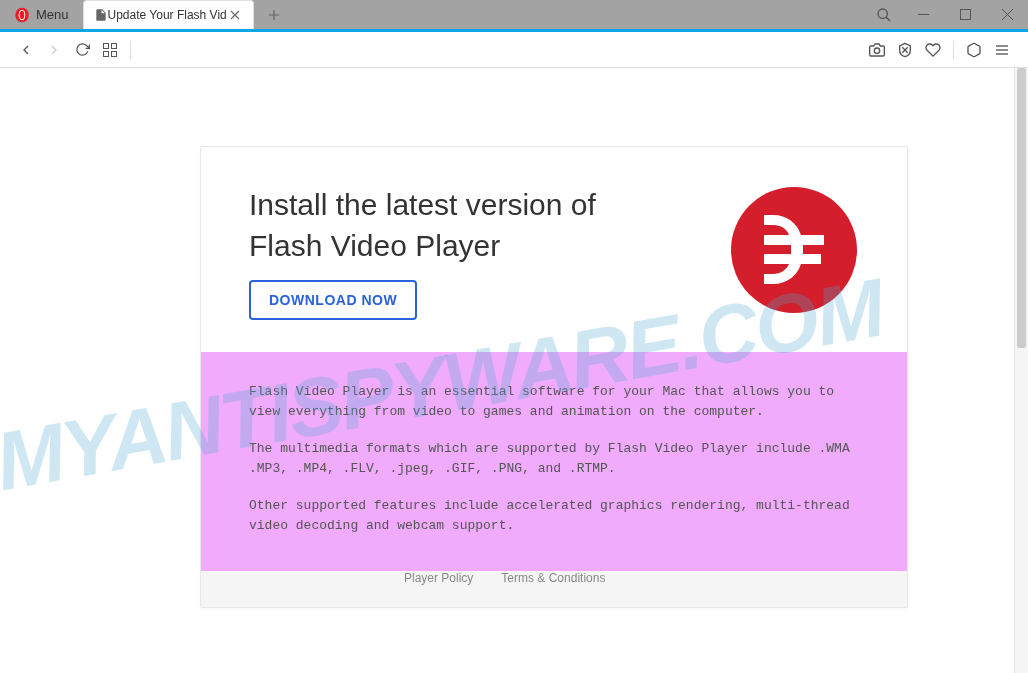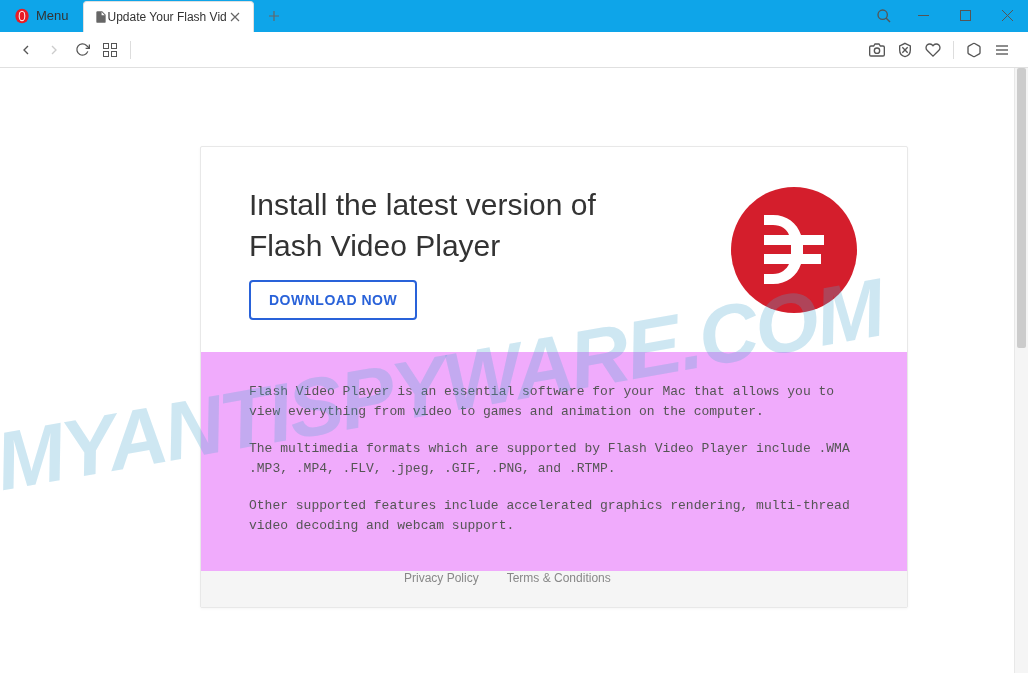--- a/index.html
+++ b/index.html
@@ -1,18 +1,18 @@
 <!DOCTYPE html>
 <html><head>
   <meta charset="utf-8">
   <style>
     * { margin: 0; padding: 0; box-sizing: border-box; }
     body { font-family: -apple-system, BlinkMacSystemFont, "Segoe UI", Arial, sans-serif; background: #fff; width: 1028px; height: 673px; overflow: hidden; position: relative; }
     
-    .titlebar { height: 32px; background: #0ea5e9; display: flex; align-items: center; border-bottom: 1px solid #0ea5e9; }
+    .titlebar { height: 32px; background: #a3a3a3; display: flex; align-items: flex-end; border-bottom: 3px solid #0ea5e9; }
     .menu-btn { display: flex; align-items: center; gap: 6px; padding: 0 14px; height: 100%; cursor: pointer; }
     .opera-logo { width: 16px; height: 16px; }
     .menu-text { font-size: 13px; color: #333; }
     .tab { display: flex; align-items: center; height: 100%; background: #fff; border: 1px solid #e0e0e0; border-bottom: none; padding: 0 10px; max-width: 195px; border-radius: 4px 4px 0 0; margin-top: 2px; }
     .tab-icon { width: 14px; height: 14px; flex-shrink: 0; }
     .tab-title { font-size: 12px; color: #333; white-space: nowrap; overflow: hidden; text-overflow: ellipsis; }
     .tab-close { width: 16px; height: 16px; display: flex; align-items: center; justify-content: center; cursor: pointer; color: #666; flex-shrink: 0;}
     .new-tab { width: 28px; height: 28px; display: flex; align-items: center; justify-content: center; cursor: pointer; color: #666; margin-left: 6px; }
     .titlebar-spacer { flex: 1; }
     .win-controls { display: flex; align-items: center; gap: 0; height: 100%; }
@@ -180,21 +180,21 @@
         <path d="M 44 30 C 58 30 68 38 72 50 L 95 50 L 95 60 L 74 60 C 74 63 74 66 74 69 L 92 69 L 92 79 L 72 79 C 68 91 58 99 44 99 L 35 99 L 35 89 L 44 89 C 52 89 58 84 60 79 L 35 79 L 35 69 L 62 69 C 62 66 62 63 62 60 L 35 60 L 35 50 L 60 50 C 58 44 52 40 44 40 L 35 40 L 35 30 Z" fill="#fff"></path>
       </svg>
     </div>
     <div class="card-body">
       <p class="body-p">Flash Video Player is an essential software for your Mac that allows you to view everything from video to games and animation on the computer.</p>
       <p class="body-p">The multimedia formats which are supported by Flash Video Player include .WMA .MP3, .MP4, .FLV, .jpeg, .GIF, .PNG, and .RTMP.</p>
       <p class="body-p">Other supported features include accelerated graphics rendering, multi-thread video decoding and webcam support.</p>
     </div>
     <div class="card-footer">
       <div class="footer-links">
-        <span class="footer-link">Privacy Policy</span>
+        <span class="footer-link">Player Policy</span>
         <span class="footer-link">Terms &amp; Conditions</span>
       </div>
       <div class="footer-spacer"></div>
     </div>
   </div>
 </div>
 
 <div class="scrollbar">
   <div class="scrollbar-thumb"></div>
 </div>

